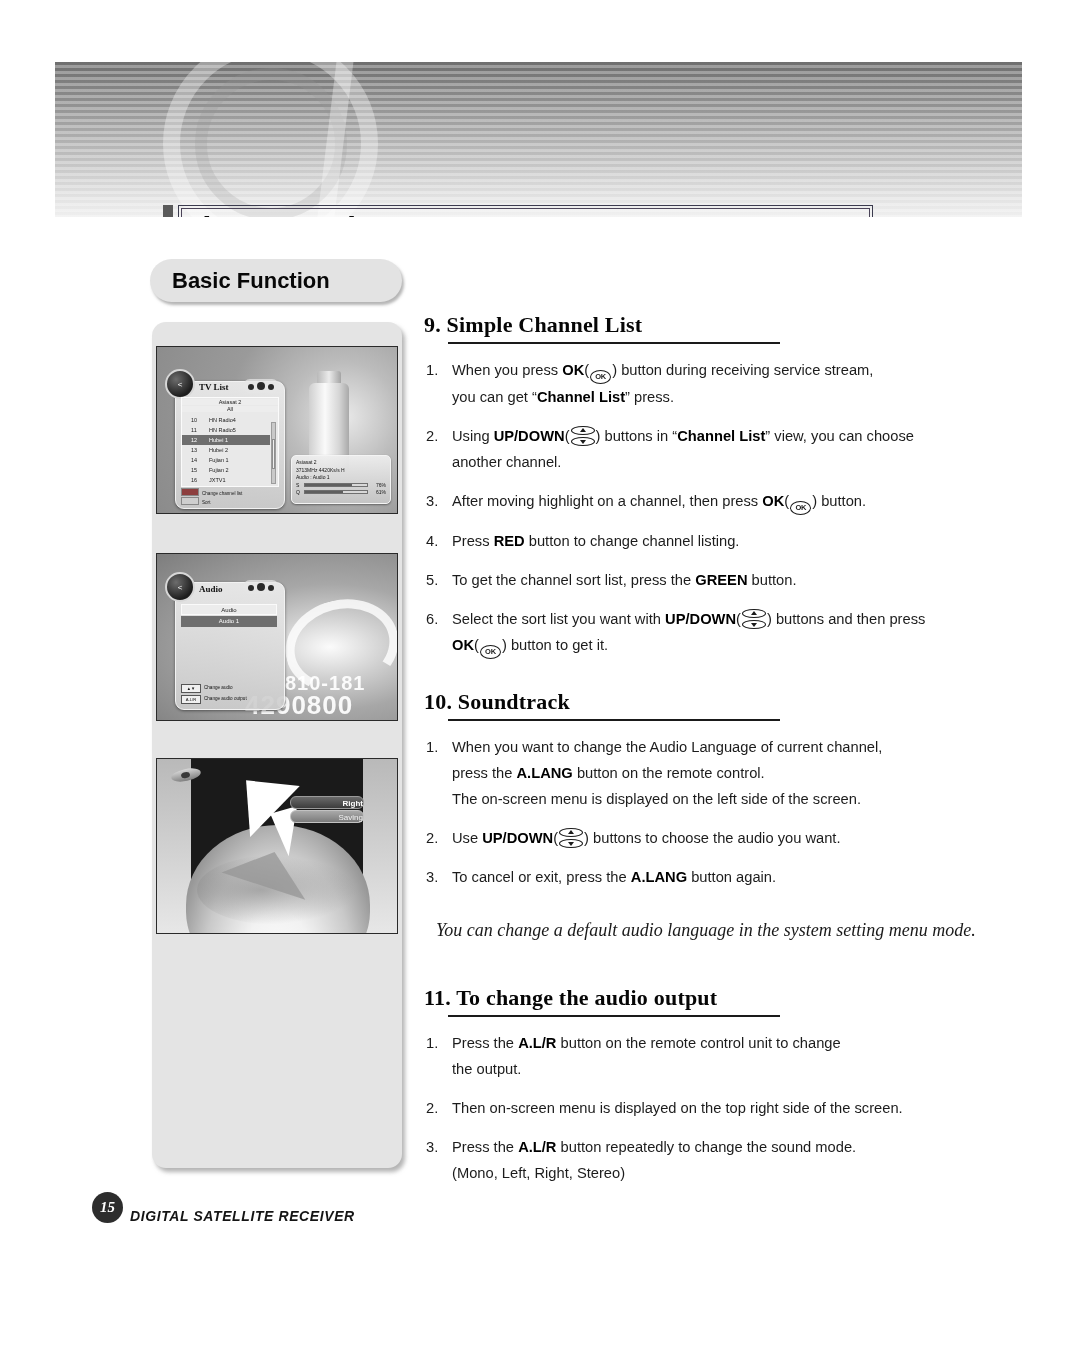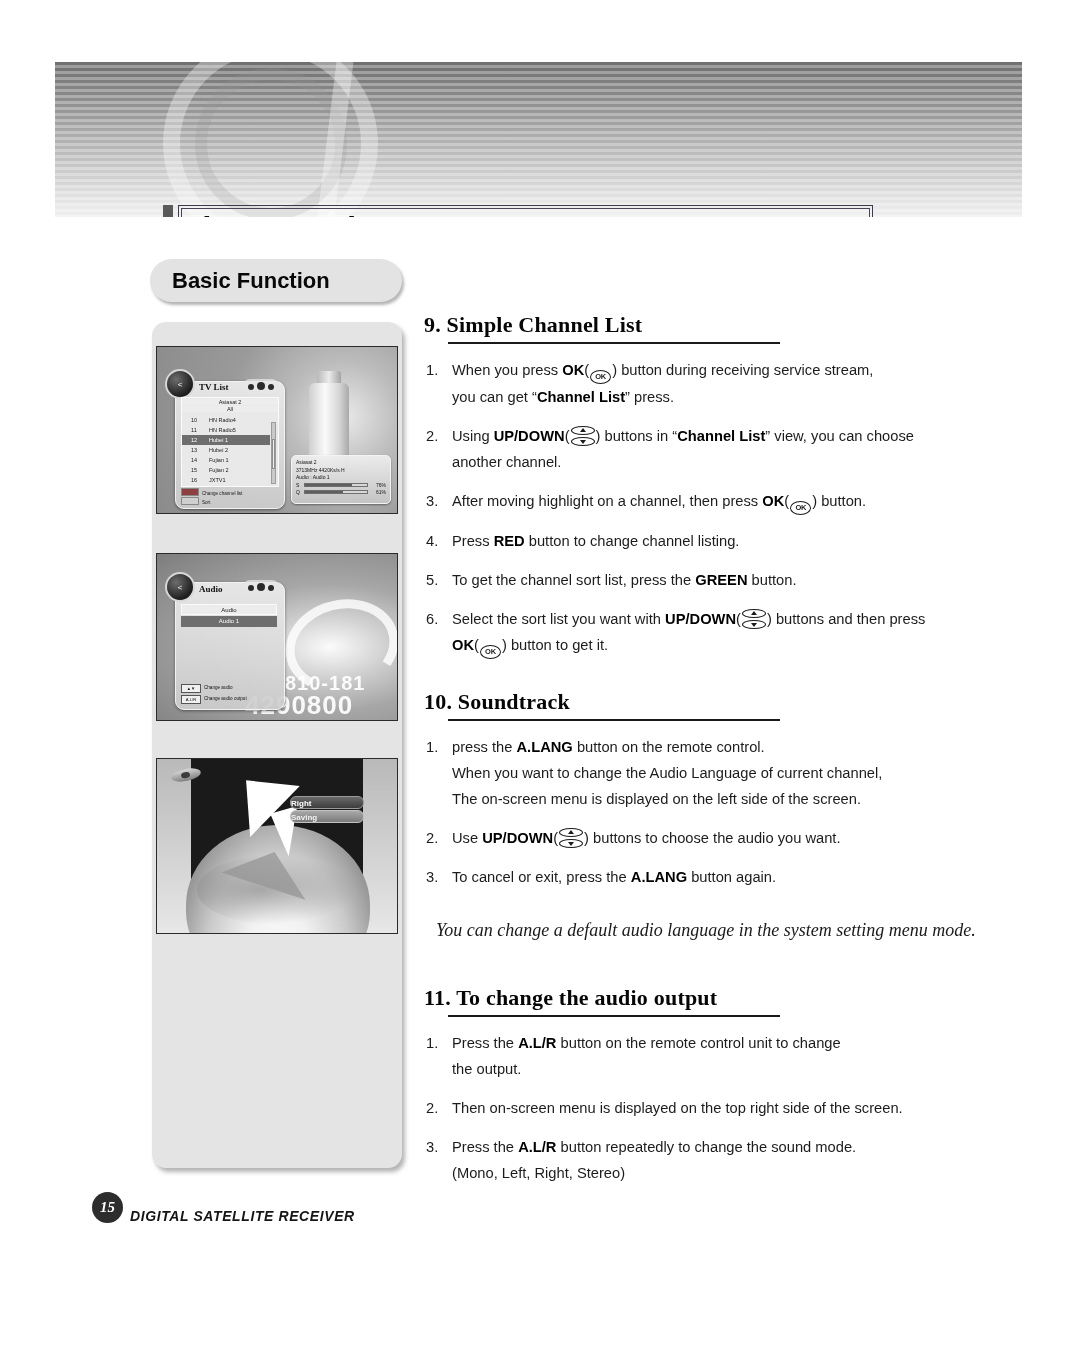--- a/index.html
+++ b/index.html
@@ -405,38 +405,38 @@
     position: absolute;
     left: 10px; top: 3px;
     width: 9px; height: 6px;
     border-radius: 50%;
     background: #3a3a3a;
   }
   .pill-label {
     position: absolute;
     border-radius: 6px;
     font-size: 8px;
-    text-align: left;
+    text-align: right;
     font-weight: bold;
   }
   #pill-right {
     left: 133px; top: 37px;
     width: 74px; height: 13px;
     line-height: 13px;
     color: #ffffff;
     background: linear-gradient(to bottom, #6a6a6a, #3c3c3c);
     border: 1px solid #9a9a9a;
     box-sizing: border-box;
   }
   #pill-saving {
     left: 133px; top: 51px;
     width: 74px; height: 13px;
     line-height: 13px;
     color: #f2f2f2;
-    font-weight: bold;
+    font-weight: normal;
     background: linear-gradient(to bottom, #a9a9a9, #7b7b7b);
     border: 1px solid #c2c2c2;
     box-sizing: border-box;
   }
 
   
   #content {
     position: absolute;
     left: 424px;
     top: 312px;
@@ -731,22 +731,22 @@
         <div class="step">
           <span class="marker">6.</span>
           <span class="cont"><span>Select the sort list you want with </span><b>UP/DOWN</b><span>(</span><span class="ic ic-updown"><span class="lens up"></span><span class="tri up"></span><span class="lens dn"></span><span class="tri dn"></span></span><span>) buttons and then press</span></span>
           <span class="cont"><b>OK</b><span>(</span><span class="ic ic-ok">OK</span><span>) button to get it.</span></span>
         </div>
       </div>
       <div class="section-head" style="margin-top: 30px;"><span>10. </span><span>Soundtrack</span><span class="rule"></span></div>
       <div class="steps">
         <div class="step">
           <span class="marker">1.</span>
+          <span class="cont"><span>When you want to change the Audio Language of current channel,</span></span>
           <span class="cont"><span>press the </span><b>A.LANG</b><span> button on the remote control.</span></span>
-          <span class="cont"><span>When you want to change the Audio Language of current channel,</span></span>
           <span class="cont"><span>The on-screen menu is displayed on the left side of the screen.</span></span>
         </div>
         <div class="step">
           <span class="marker">2.</span>
           <span class="cont"><span>Use </span><b>UP/DOWN</b><span>(</span><span class="ic ic-updown"><span class="lens up"></span><span class="tri up"></span><span class="lens dn"></span><span class="tri dn"></span></span><span>) buttons to choose the audio you want.</span></span>
         </div>
         <div class="step">
           <span class="marker">3.</span>
           <span class="cont"><span>To cancel or exit, press the </span><b>A.LANG</b><span> button again.</span></span>
         </div>

